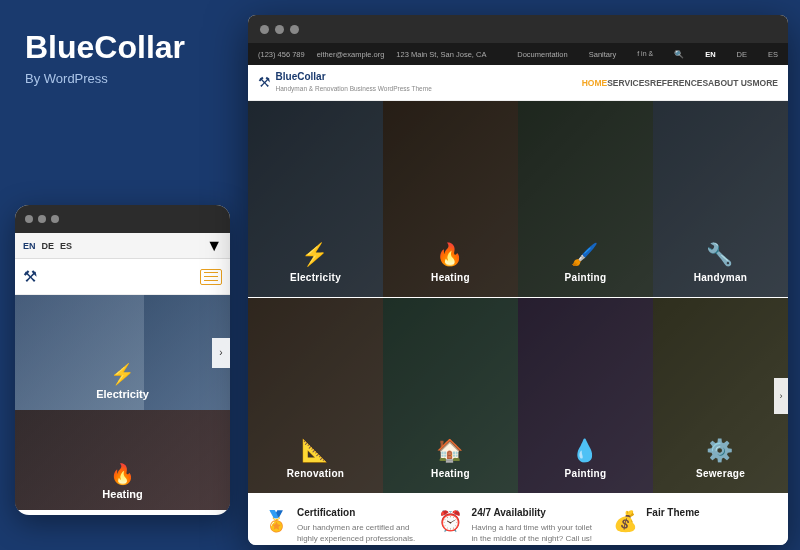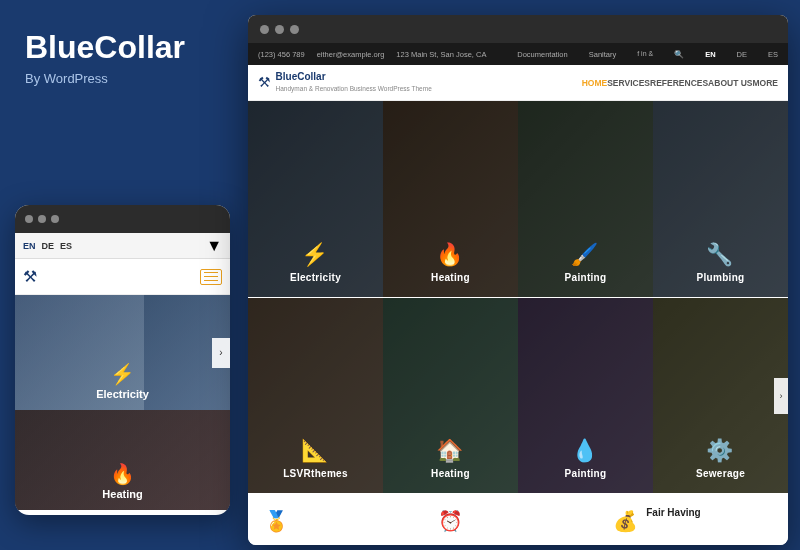--- a/index.html
+++ b/index.html
@@ -445,32 +445,32 @@
       <div class="service-cell-bg bg-paint"></div>
       <div class="service-cell-overlay"></div>
       <span class="service-cell-icon">🖌️</span>
       <span class="service-cell-label">Painting</span>
     </div>
 
     <div class="service-cell">
       <div class="service-cell-bg bg-plumb"></div>
       <div class="service-cell-overlay"></div>
       <span class="service-cell-icon">🔧</span>
-      <span class="service-cell-label">Plumbing</span>
+      <span class="service-cell-label">Handyman</span>
     </div>
 
   </div>
 
   <div class="services-grid" style="border-top:1px solid rgba(255,255,255,0.15); position:relative;">
 
     <div class="service-cell">
       <div class="service-cell-bg bg-renov"></div>
       <div class="service-cell-overlay"></div>
       <span class="service-cell-icon">📐</span>
-      <span class="service-cell-label">LSVRthemes</span>
+      <span class="service-cell-label">Renovation</span>
     </div>
 
     <div class="service-cell">
       <div class="service-cell-bg bg-roof"></div>
       <div class="service-cell-overlay"></div>
       <span class="service-cell-icon">🏠</span>
       <span class="service-cell-label">Heating</span>
     </div>
 
     <div class="service-cell">
@@ -486,25 +486,33 @@
       <span class="service-cell-icon">⚙️</span>
       <span class="service-cell-label">Sewerage</span>
     </div>
 
     <div class="browser-right-arrow">›</div>
   </div>
 
   <div class="features-section">
     <div class="feature-item">
       <span class="feature-icon">🏅</span>
+      <div>
+        <div class="feature-title">Certification</div>
+        <div class="feature-desc">Our handymen are certified and highly experienced professionals.</div>
+      </div>
     </div>
     <div class="feature-item">
       <span class="feature-icon">⏰</span>
+      <div>
+        <div class="feature-title">24/7 Availability</div>
+        <div class="feature-desc">Having a hard time with your toilet in the middle of the night? Call us!</div>
+      </div>
     </div>
     <div class="feature-item">
       <span class="feature-icon">💰</span>
       <div>
-        <div class="feature-title">Fair Having</div>
+        <div class="feature-title">Fair Theme</div>
       </div>
     </div>
   </div>
 
 </div>
 
 </body></html>

